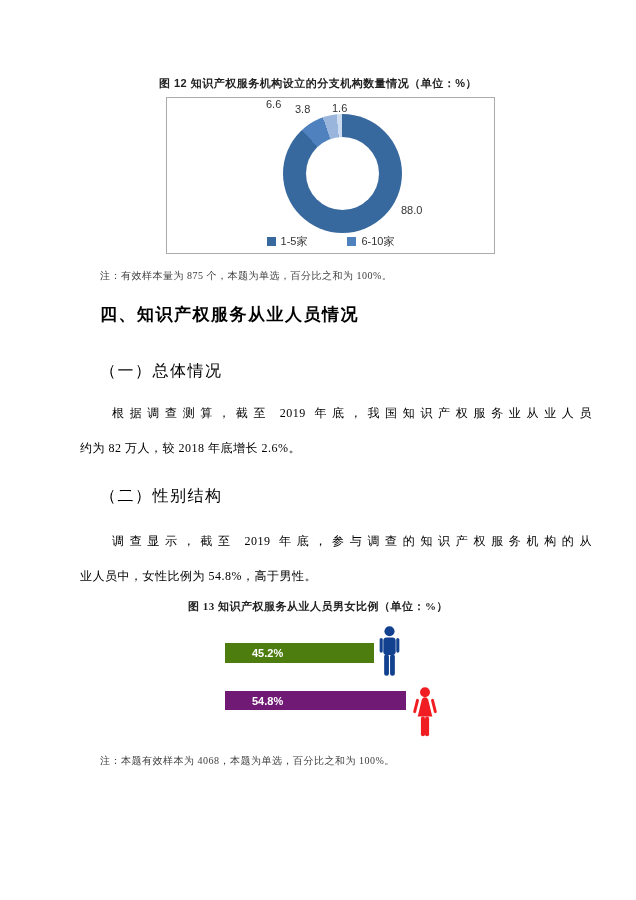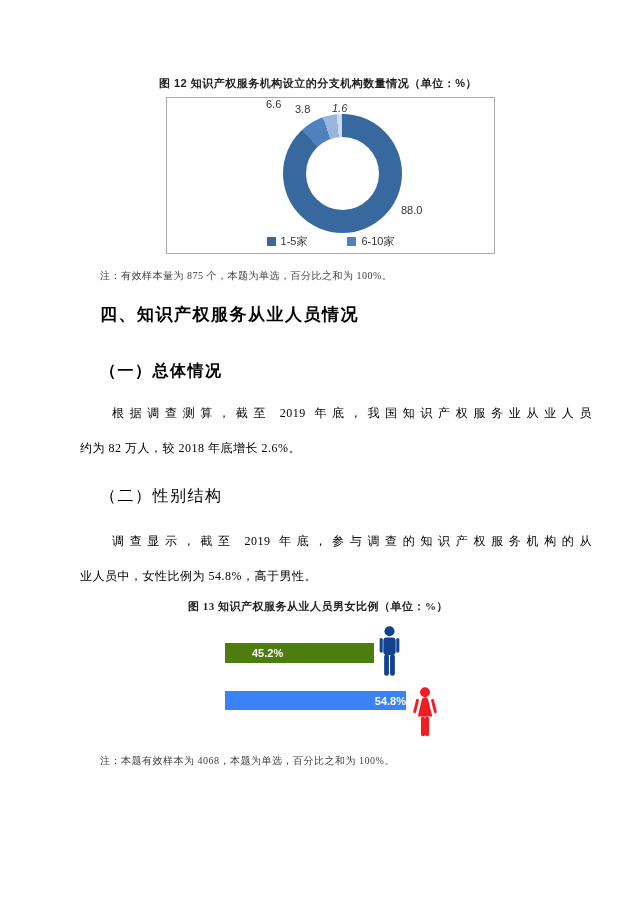--- a/index.html
+++ b/index.html
@@ -30,21 +30,21 @@
     content:''; position:absolute; left:23px; top:23px; width:73px; height:73px;
     background:#fff; border-radius:50%;
   }
   .dlabel {
     position:absolute; font-family:"Liberation Sans","DejaVu Sans",sans-serif;
     font-size:11px; color:#333;
   }
   #dl-0 { left:234px; top:106px; }  
   #dl-1 { left:99px;  top:0;  }  
   #dl-2 { left:128px; top:5px;   }  
-  #dl-3 { left:165px; top:4px;font-style:italic;   }  
+  #dl-3 { left:165px; top:4px;   }  
   .legend {
     position:absolute; left:0; top:136px; width:100%;
     display:flex; justify-content:center; align-items:center; gap:40px;
     font-family:"Liberation Sans","DejaVu Sans",sans-serif; font-size:11px; color:#333;
   }
   .legend-item { display:flex; align-items:center; gap:5px; }
   .swatch { width:9px; height:9px; display:inline-block; }
 
   
   .note {
@@ -53,21 +53,21 @@
   #note1 { top:269px; }
   #note2 { top:754px; }
 
   
   .heading {
     position:absolute; left:100px; top:303px; margin:0;
     font-family:"Liberation Sans","DejaVu Sans",sans-serif;
     font-size:17px; font-weight:bold; color:#000; letter-spacing:1.5px;
   }
   .sub { position:absolute; left:100px; font-size:16px; color:#000; letter-spacing:1.5px; }
-  #sub1 { top:361px;font-weight:bold; }
+  #sub1 { top:361px; }
   #sub2 { top:486px; }
   .para {
     position:absolute; left:80px; width:512px;
     font-size:12px; line-height:35px; color:#000; letter-spacing:.5px;
   }
   #para1 { top:396px; }
   #para2 { top:524px; }
   .pline.just { text-align:justify; text-align-last:justify; }
   .pline.indent { text-indent:32px; }
 
@@ -140,21 +140,21 @@
     </div>
     <svg class="person" id="male-icon" width="27" height="51" viewBox="0 0 48 90" fill="currentColor" style="color: rgb(17, 65, 143);">
       <circle cx="24" cy="9" r="9"></circle>
       <rect x="13" y="20" width="22" height="31" rx="6"></rect>
       <rect x="6.5" y="21" width="5.5" height="26" rx="2.75"></rect>
       <rect x="36" y="21" width="5.5" height="26" rx="2.75"></rect>
       <rect x="14.5" y="50" width="8.5" height="38" rx="4"></rect>
       <rect x="25" y="50" width="8.5" height="38" rx="4"></rect>
     </svg>
 
-    <div class="bar" id="bar-female" style="width: 181px; background: #3b82f6; justify-content: flex-end;">
+    <div class="bar" id="bar-female" style="width: 181px; background: #701a75;">
       <span>54.8%</span>
     </div>
     <svg class="person" id="female-icon" width="28" height="53" viewBox="0 0 48 90" fill="currentColor" style="color: rgb(240, 30, 35);">
       <circle cx="24" cy="8.5" r="8.5"></circle>
       <path d="M24 17 C20.5 17 19 19.5 18.2 22.5 L11.5 50 L36.5 50 L29.8 22.5 C29 19.5 27.5 17 24 17 Z"></path>
       <rect x="9" y="20" width="5" height="25" rx="2.5" transform="rotate(14 11.5 21)"></rect>
       <rect x="34" y="20" width="5" height="25" rx="2.5" transform="rotate(-14 36.5 21)"></rect>
       <rect x="17" y="50" width="7" height="34" rx="3.5"></rect>
       <rect x="24" y="50" width="7" height="34" rx="3.5"></rect>
     </svg>

